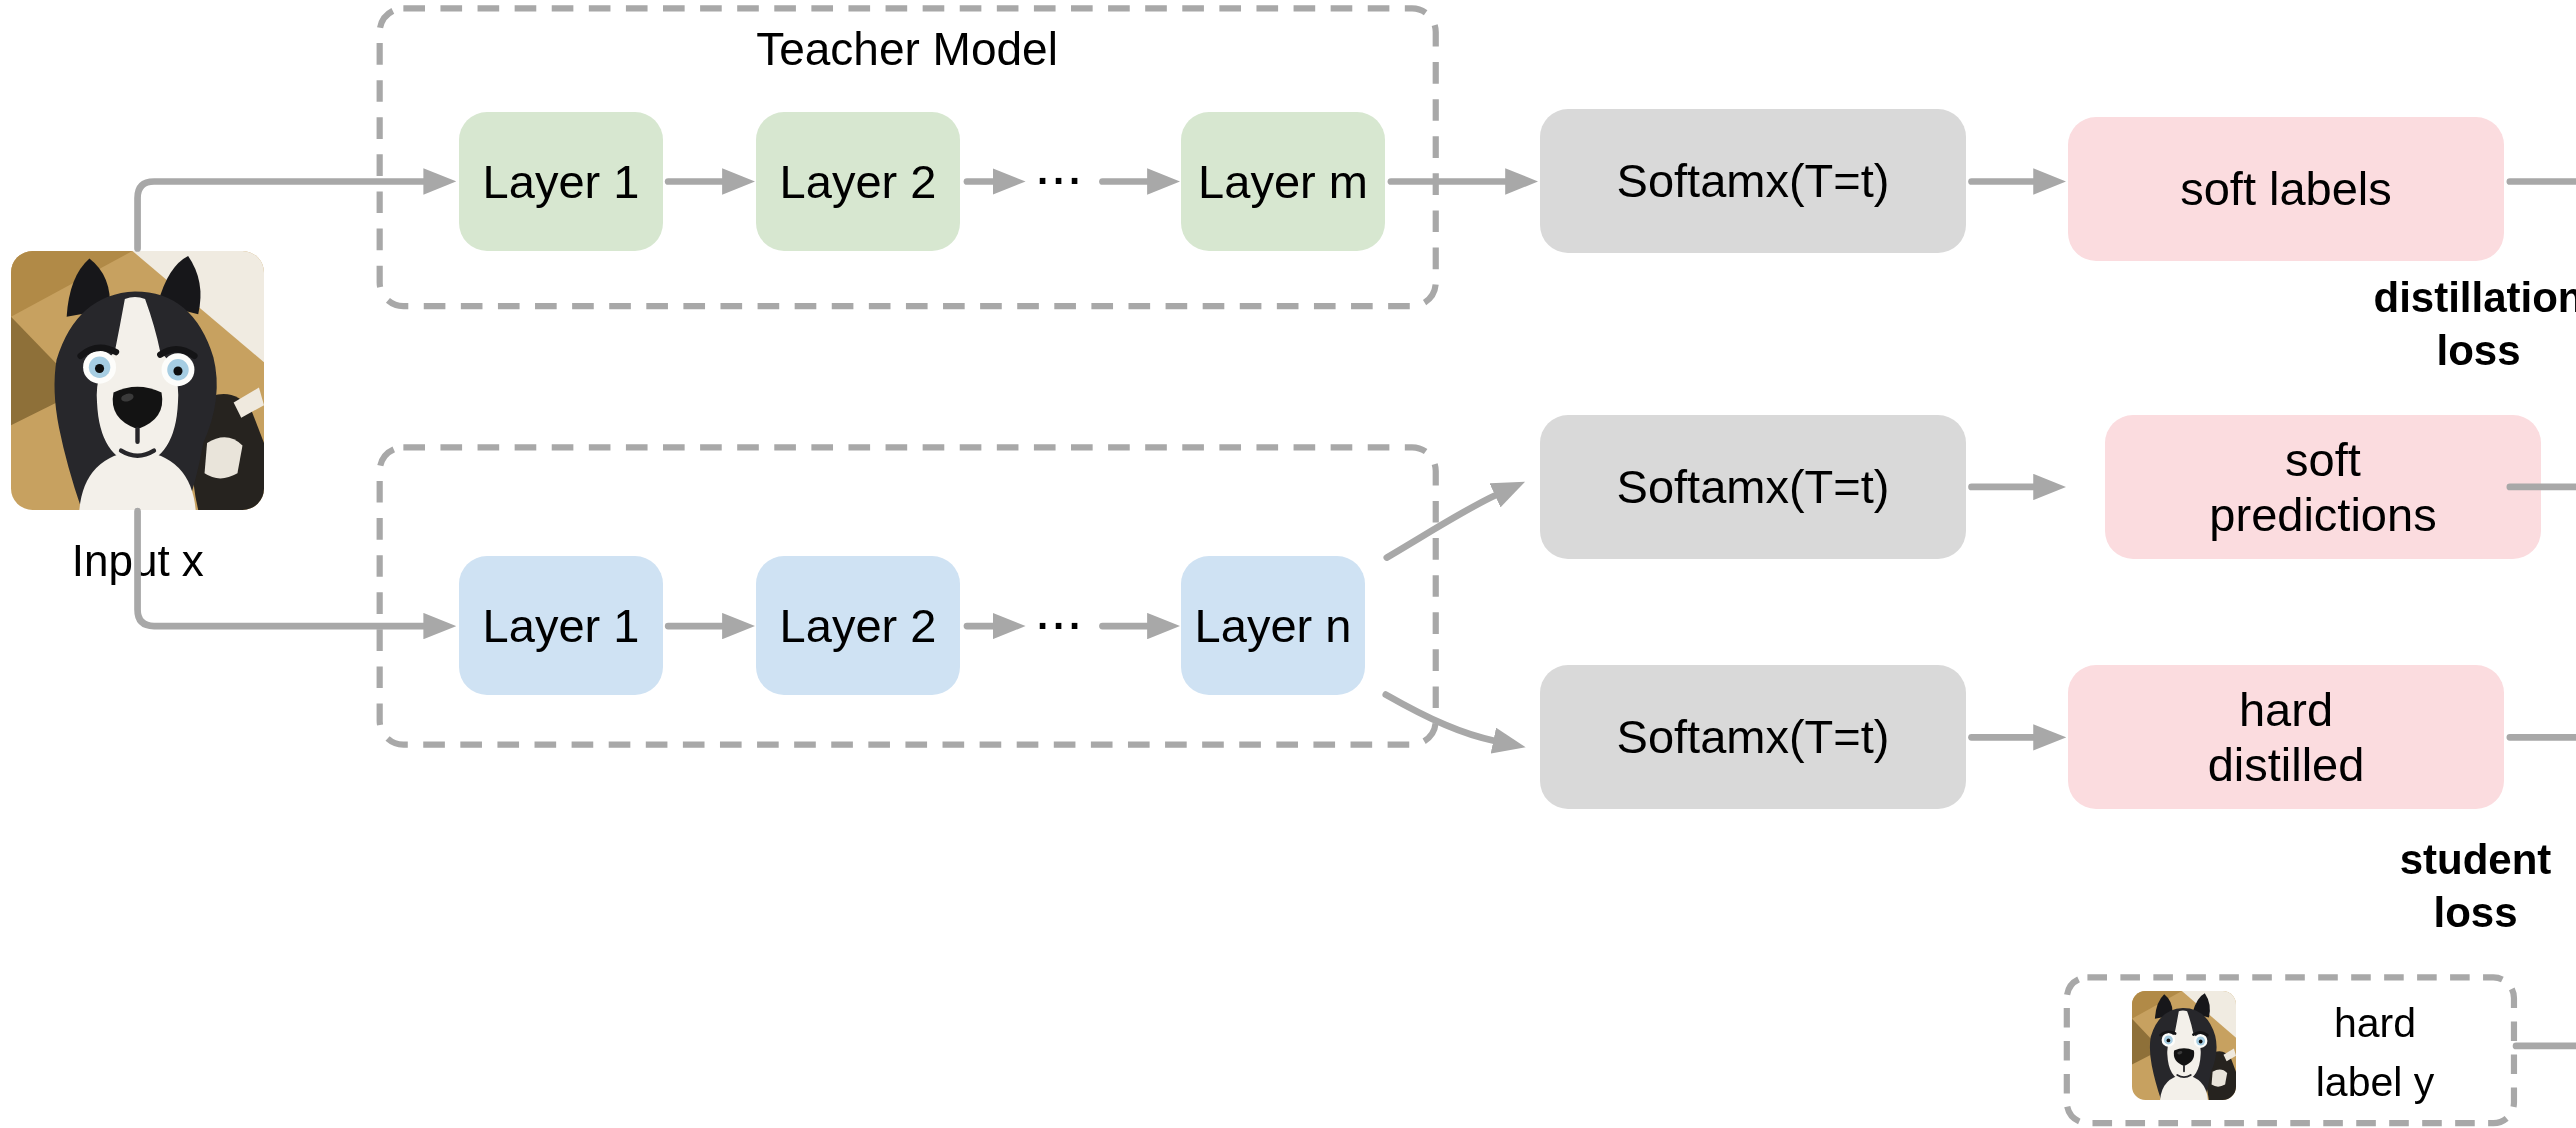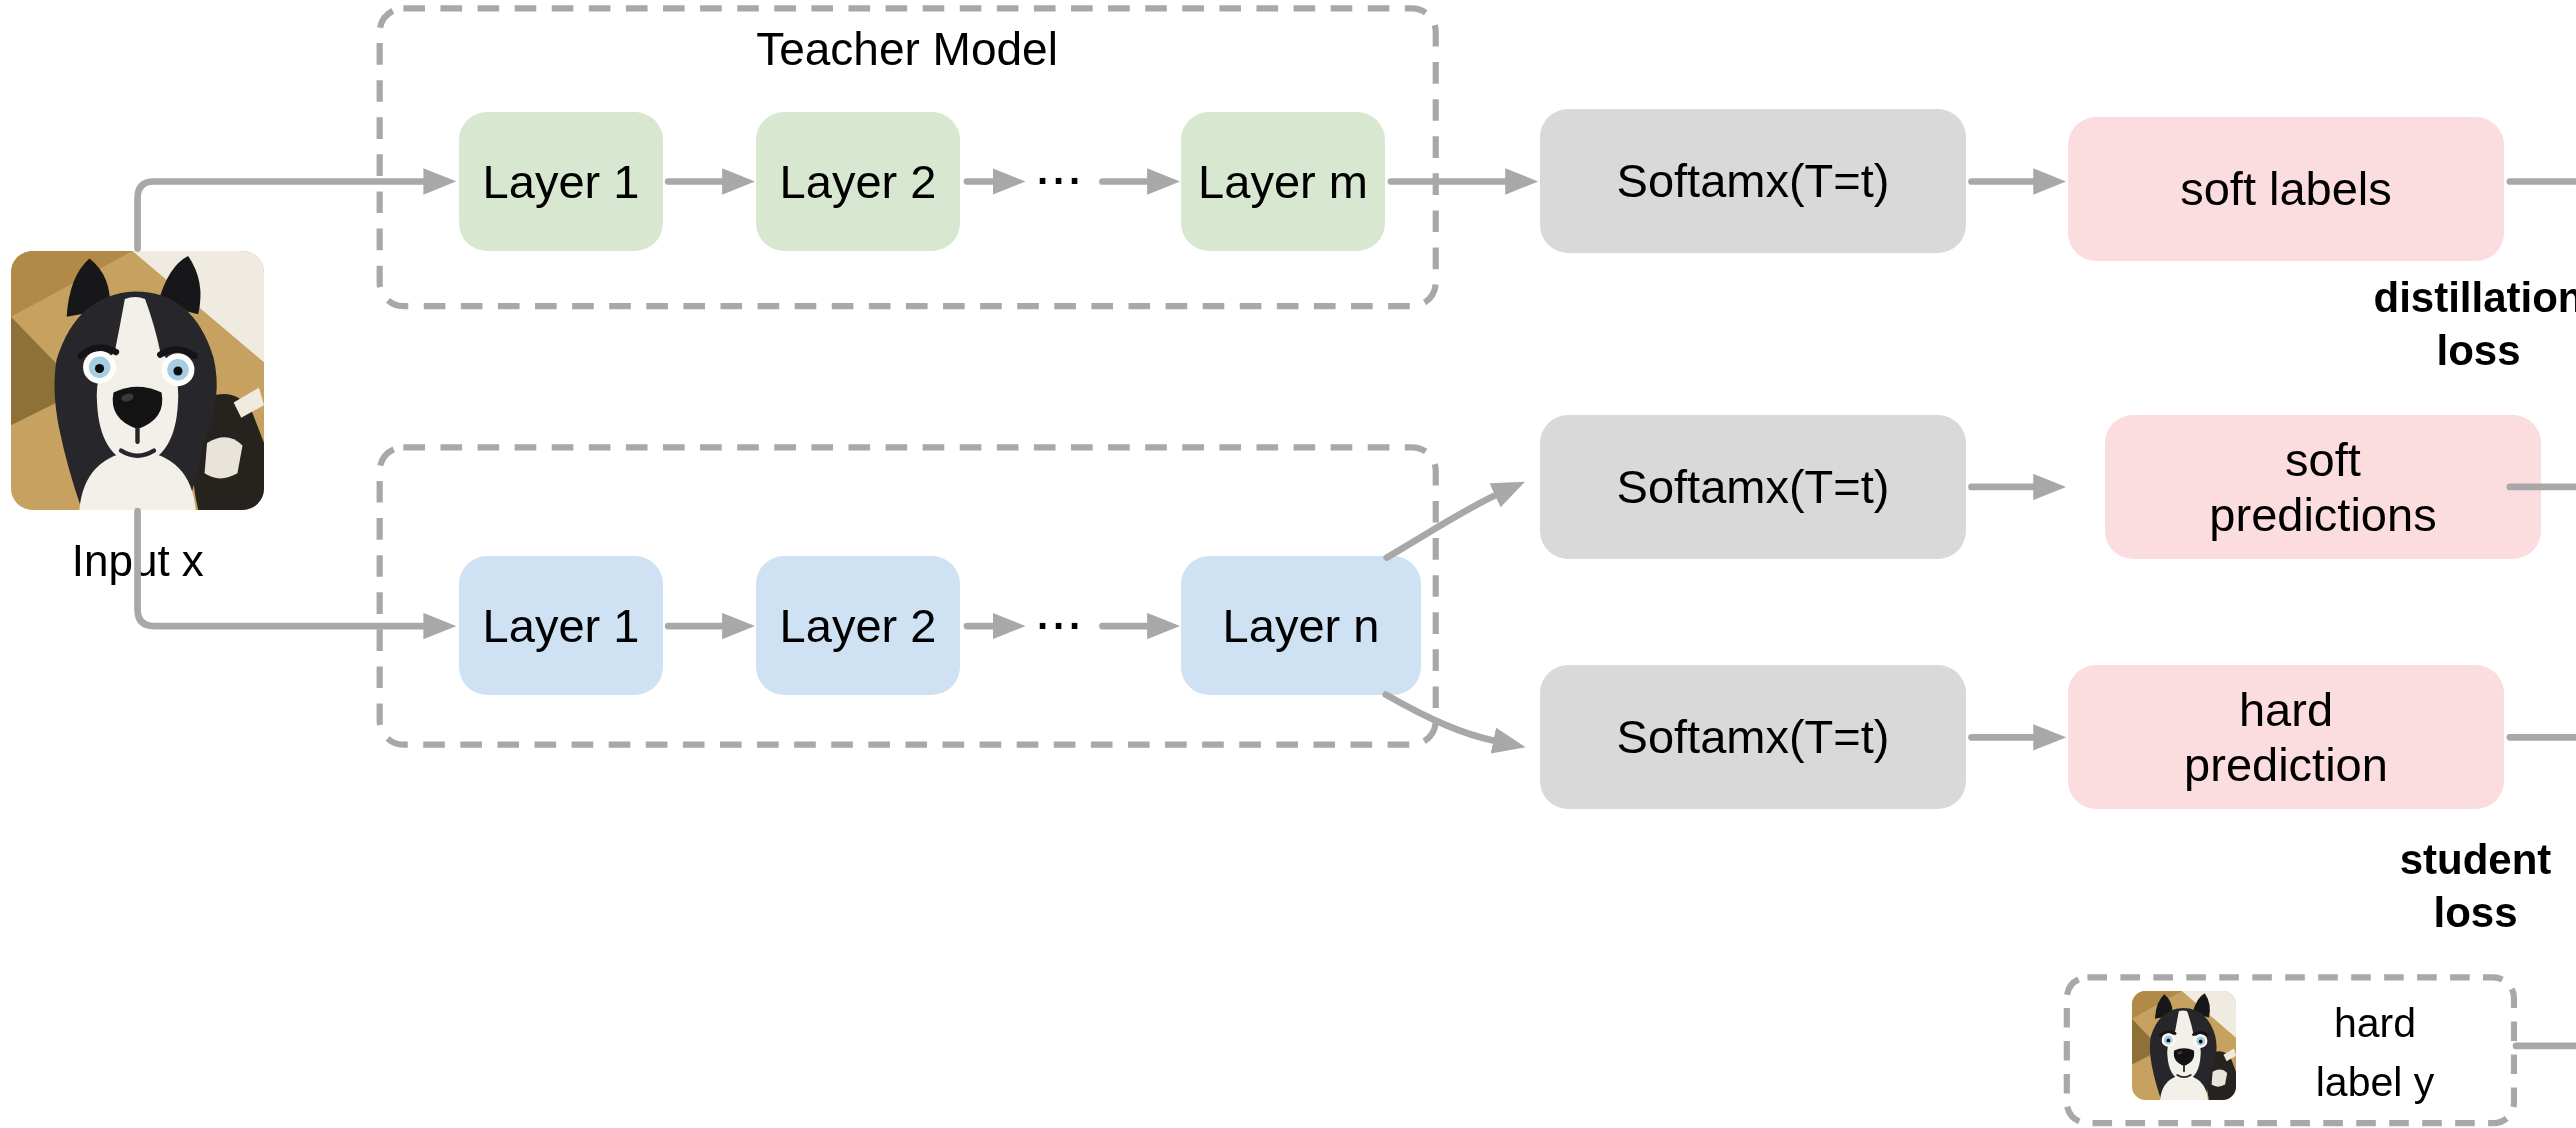--- a/index.html
+++ b/index.html
@@ -96,21 +96,21 @@
       <span>Layer m</span>
     </div>
 
   <div class="box student-fill" style="left:459px;top:556px;width:204px;height:139px;">
       <span>Layer 1</span>
     </div>
   <div class="box student-fill" style="left:756px;top:556px;width:204px;height:139px;">
       <span>Layer 2</span>
     </div>
   <div class="dots" style="left:1025px;top:598px;width:72px;height:57px;">···</div>
-  <div class="box student-fill" style="left:1181px;top:556px;width:240px;height:139px;">
+  <div class="box student-fill" style="left:1181px;top:556px;width:184px;height:139px;">
       <span>Layer n</span>
     </div>
 
   <div class="box softmax-fill" style="left:1540px;top:109px;width:426px;height:144px;">
       <span>Softamx(T=t)</span>
     </div>
   <div class="box softmax-fill" style="left:1540px;top:415px;width:426px;height:144px;">
       <span>Softamx(T=t)</span>
     </div>
   <div class="box softmax-fill" style="left:1540px;top:665px;width:426px;height:144px;">
@@ -119,21 +119,21 @@
 
   <div class="box output-fill" style="left:2068px;top:117px;width:436px;height:144px;">
     <span>soft labels</span>
   </div>
   <div class="box output-fill" style="left:2068px;top:415px;width:436px;height:144px;margin-left:37px;">
     <span>soft</span>
     <span>predictions</span>
   </div>
   <div class="box output-fill" style="left:2068px;top:665px;width:436px;height:144px;">
     <span>hard</span>
-    <span>prediction</span>
+    <span>distilled</span>
   </div>
 
   <div class="loss-label" style="left:2306px;top:272px;width:345px;">
     <div>distillation</div>
     <div>loss</div>
   </div>
 
   <div class="loss-label" style="left:2303px;top:834px;width:345px;">
     <div>student</div>
     <div>loss</div>

